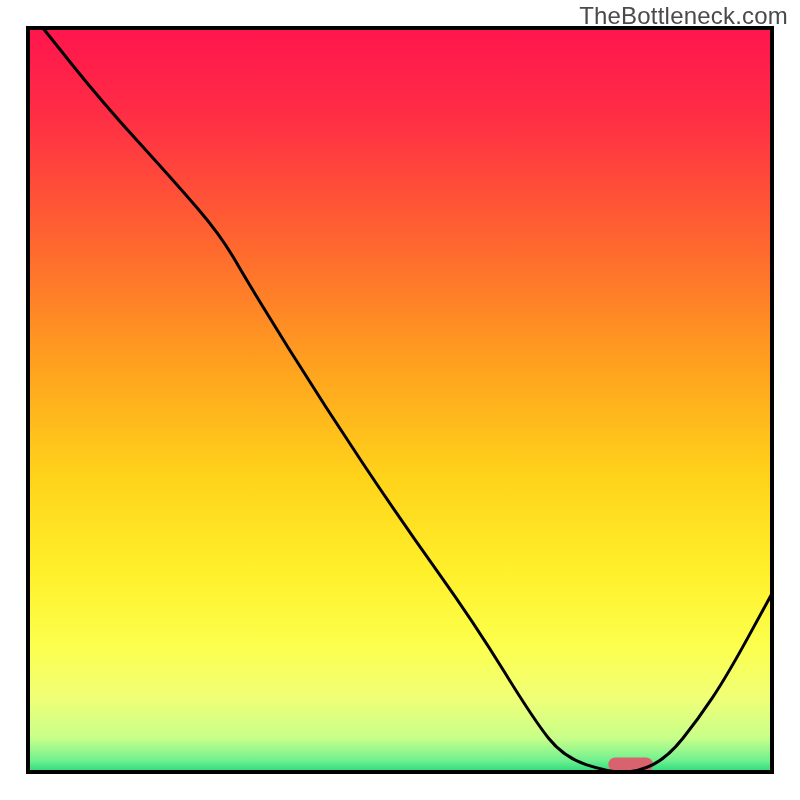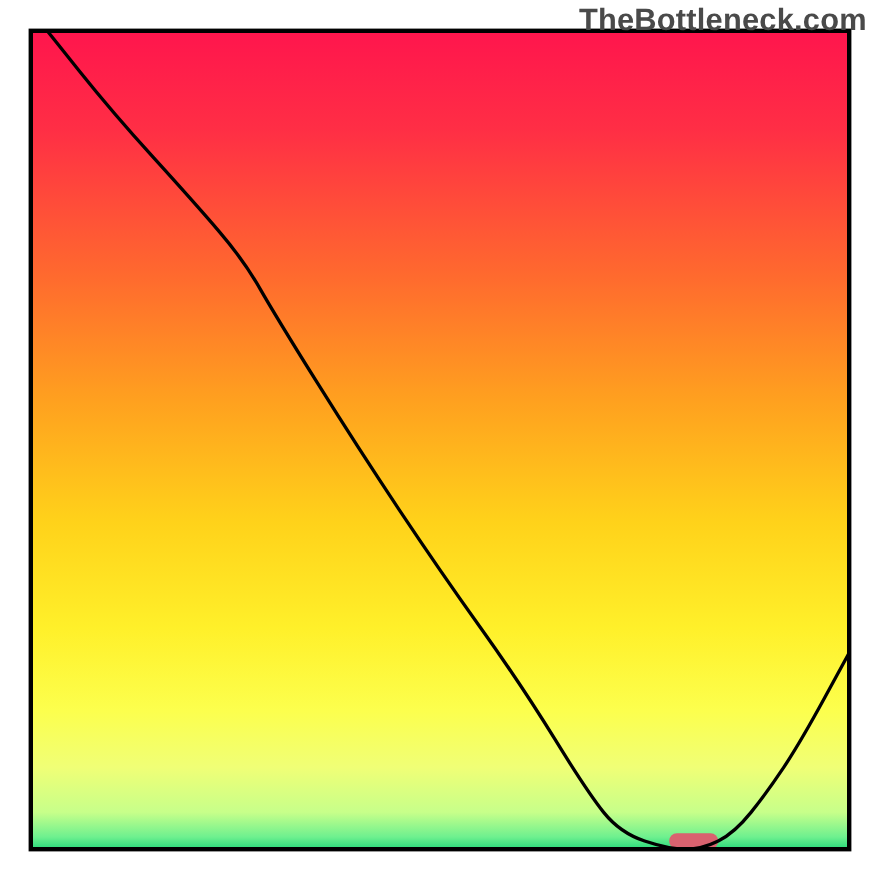--- a/index.html
+++ b/index.html
@@ -12,22 +12,22 @@
   }
   .container {
     position: relative;
     width: 800px;
     height: 800px;
   }
   .watermark {
     position: absolute;
     top: 2px;
     right: 12px;
-    font-size: 28px;
-    font-weight: 700;
+    font-size: 24px;
+    font-weight: 400;
     color: #4a4a4a;
     letter-spacing: 0.2px;
   }
   svg {
     display: block;
   }
 </style>
 </head>
 <body>
 

